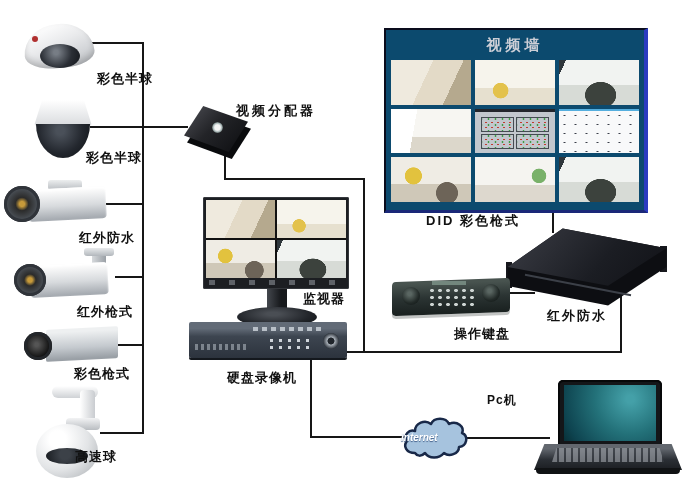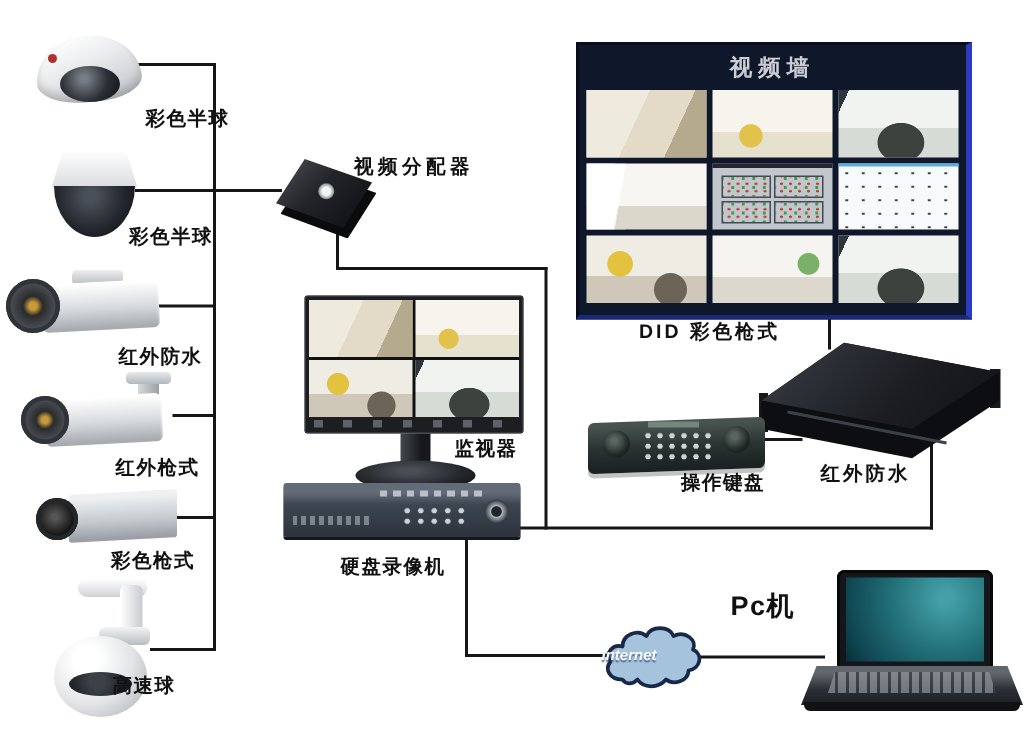--- a/index.html
+++ b/index.html
@@ -85,21 +85,21 @@
   .dvr-btnrow{position:absolute;left:64px;top:5px;width:70px;height:4px;
     background:repeating-linear-gradient(90deg,#b9c0c8 0 5px,transparent 5px 9px);}
   .dvr-keys{position:absolute;left:78px;top:15px;width:46px;height:14px;
     background:radial-gradient(circle,#cfd4da 1.6px,transparent 2px);background-size:9px 7px;}
   .dvr-dial{position:absolute;left:134px;top:11px;width:16px;height:16px;border-radius:50%;
     background:radial-gradient(circle,#20252b 28%,#aab1b9 34%,#30363e 70%);}
   .dvr-vents{position:absolute;left:6px;top:22px;width:52px;height:6px;
     background:repeating-linear-gradient(90deg,#9aa2ab 0 3px,transparent 3px 6px);opacity:.7;}
 
   
-  .wall{position:absolute;left:384px;top:28px;width:258px;height:180px;background:#0f172a;
+  .wall{position:absolute;left:384px;top:28px;width:258px;height:180px;background:#0c4a6e;
     border-right:4px solid #2b3cc0;border-bottom:3px solid #1a2878;border-top:2px solid #0a0c1c;border-left:2px solid #0a0c1c;}
   .wall-title{position:absolute;left:0;right:0;top:6px;text-align:center;color:#ccced6;
     font-size:15px;font-weight:bold;letter-spacing:4px;}
   .wall-grid{position:absolute;left:5px;top:30px;width:248px;height:142px;
     display:grid;grid-template-columns:1fr 1fr 1fr;grid-template-rows:1fr 1fr 1fr;gap:4px;}
   .dash{background:#c2c7cd;display:grid;grid-template-columns:1fr 1fr;grid-template-rows:1fr 1fr;
     gap:2px;padding:5px 6px 4px 6px;box-sizing:border-box;border-top:3px solid #23262c;}
   .mini{background:linear-gradient(#181c21,#0d1014);border:1px solid #454b52;
     background-image:radial-gradient(#c23b30 1px,transparent 1.2px),radial-gradient(#3f9c46 1px,transparent 1.2px);
     background-size:6px 5px,7px 6px;background-position:1px 2px,3px 4px;}
@@ -266,30 +266,30 @@
   </div>
   <div class="lbl" style="left:547px;top:307px;letter-spacing:2px;">红外防水</div>
 
   <div class="cam" style="left:390px;top:270px;width:124px;height:56px;">
     <div class="kb-body"></div>
     <div class="kb-joy" style="left:12px;top:17px;"></div>
     <div class="kb-joy" style="left:92px;top:14px;"></div>
     <div class="kb-lcd"></div>
     <div class="kb-pad"></div>
   </div>
-  <div class="lbl" style="left:454px;top:313px;font-family:Liberation Mono, monospace;">操作键盘</div>
+  <div class="lbl" style="left:454px;top:325px;font-family:Liberation Mono, monospace;">操作键盘</div>
 
   <div class="cam" style="left:401px;top:415px;width:68px;height:48px;">
     <svg width="68" height="48" viewBox="0 0 68 48">
       <path d="M14 38 C5 38 2 31 6 26 C2 20 8 14 14 16 C14 8 24 4 30 9 C33 2 45 2 48 9 C56 5 64 12 61 18 C68 21 66 31 58 32 C58 39 48 42 43 38 C38 44 28 44 24 38 C20 42 16 41 14 38 Z" fill="#a6c3de" stroke="#182848" stroke-width="2.5" stroke-linejoin="round"></path>
     </svg>
     <div class="cloud-txt">Internet</div>
   </div>
 
-  <div class="lbl" style="left:487px;top:392px;font-size:18px;">Pc机</div>
+  <div class="lbl" style="left:487px;top:392px;font-size:12px;">Pc机</div>
   <div class="cam" style="left:534px;top:380px;width:148px;height:98px;">
     <div class="lap-screen"></div>
     <div class="lap-panel" style="left:30px;"></div>
     <div class="lap-base"></div>
     <div class="lap-keys"></div>
     <div class="lap-lip"></div>
   </div>
 
 </div>
 

